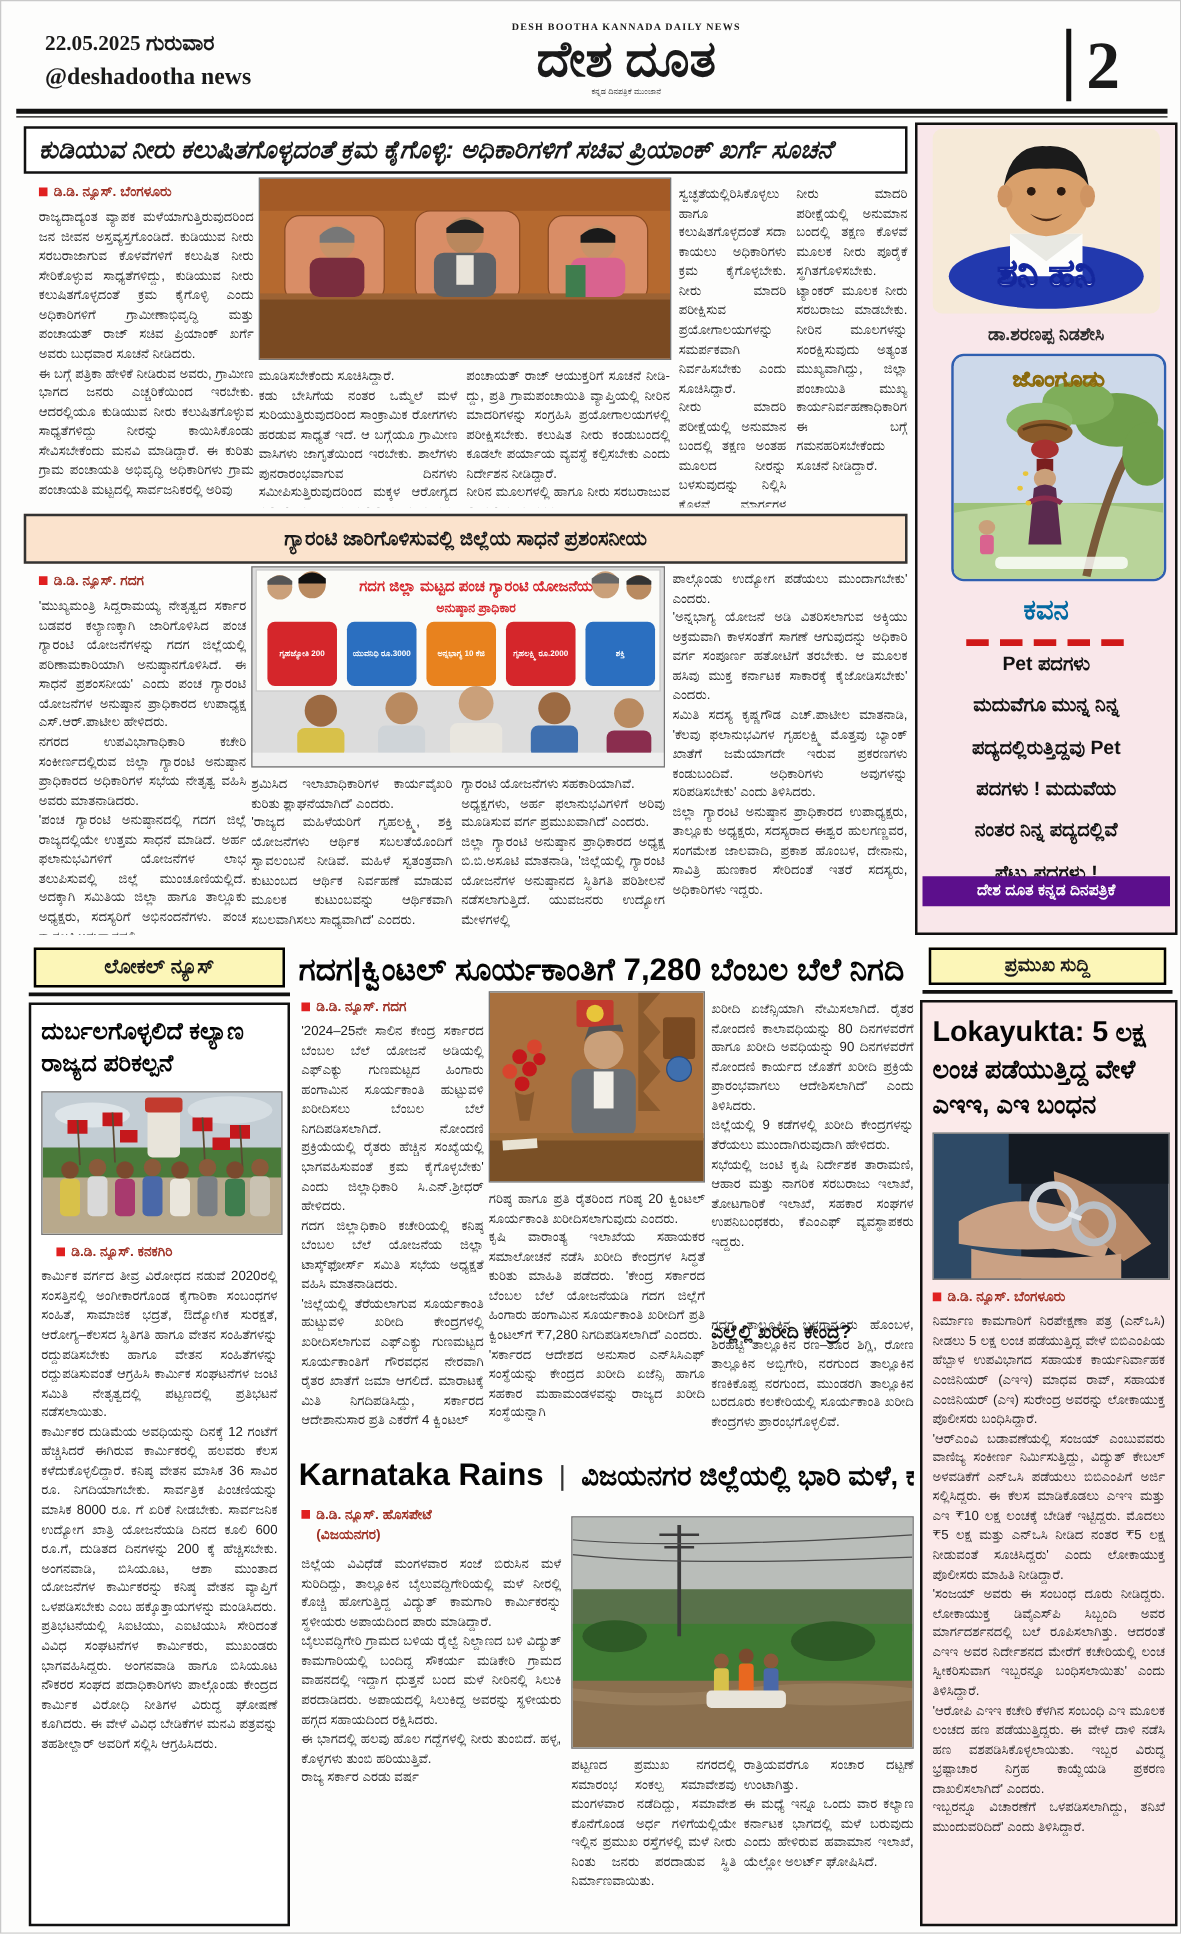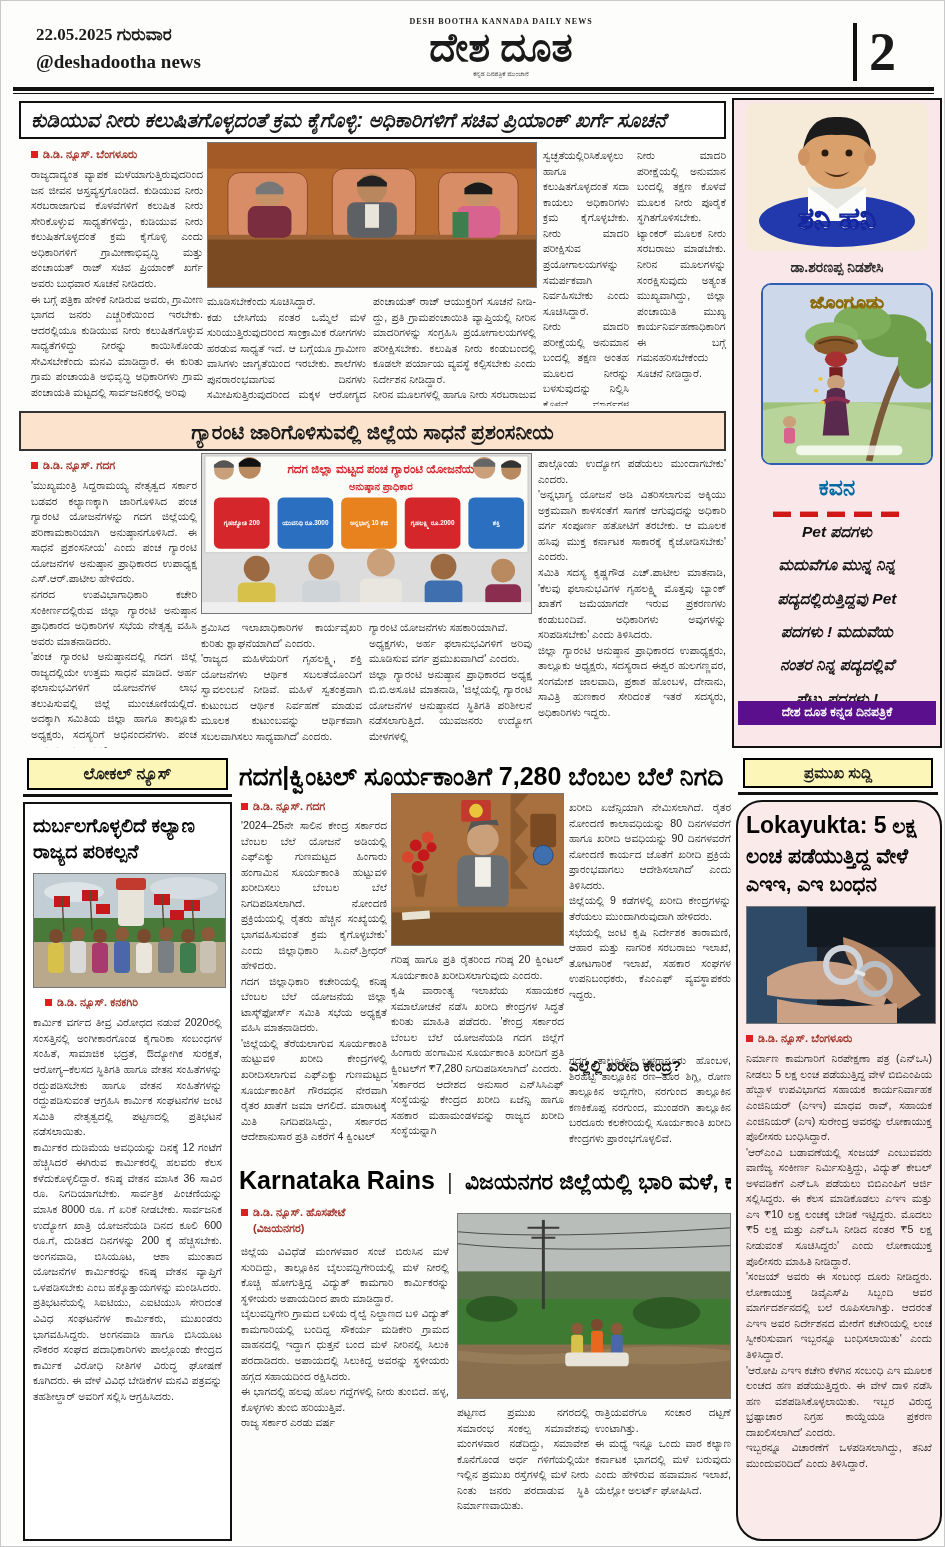--- a/index.html
+++ b/index.html
@@ -8,33 +8,33 @@
         border:1px solid #c9c9c9;box-sizing:border-box;}
   .abs{position:absolute;box-sizing:border-box;}
   .serif{font-family:"Liberation Serif",serif;}
   .body-txt{font-size:10.6px;line-height:1.47;text-align:justify;white-space:pre-line;
             overflow:hidden;color:#222;}
   .byline{font-size:11px;font-weight:bold;color:#a03226;white-space:nowrap;overflow:hidden;}
   .byline .sq{display:inline-block;width:7px;height:7px;background:#e02020;margin-right:5px;}
   .hrule{background:#111;}
   .headline-box{border:2px solid #111;background:#fff;font-weight:800;font-size:20px;
                 line-height:34px;padding:0 10px;white-space:nowrap;overflow:hidden;font-style:italic;}
-  .headline2-box{border:2px solid #333;background:#fbe3cd;font-weight:800;font-size:20px;
+  .headline2-box{border:2px solid #333;background:#fbe3cd;font-weight:800;font-size:16px;
                  line-height:38px;text-align:center;white-space:nowrap;overflow:hidden;}
   .sec-head{background:#fcf6b8;border:2px solid #000;font-weight:800;font-size:16px;
             text-align:center;line-height:28px;white-space:nowrap;overflow:hidden;}
   .photo{border:1px solid #777;overflow:hidden;background:#ccc;}
   .photo svg{display:block;width:100%;height:100%;}
   .sub-head{font-weight:800;font-size:15px;color:#111;}
   .kicker-en{font-family:"Liberation Sans",sans-serif;font-weight:800;}
   .big-headline{font-weight:800;white-space:nowrap;overflow:hidden;color:#050505;}
   .sidebar-box{border:2px solid #111;background:#f9e7ea;}
   .purple-bar{background:#5c0f8c;color:#fff;font-weight:800;font-size:12.5px;
               text-align:center;line-height:22px;white-space:nowrap;overflow:hidden;}
-  .poem{font-weight:800;font-size:15.5px;line-height:2.15;text-align:center;color:#111;font-style:italic;}
+  .poem{font-weight:800;font-size:15.5px;line-height:2.15;text-align:center;color:#111;}
   .kavana{color:#0369a1;font-weight:800;font-size:22px;text-align:center;}
   .dashes{color:#d01818;font-weight:800;font-size:18px;text-align:center;letter-spacing:2px;}
   .author{font-weight:800;font-size:14px;text-align:center;color:#2a2a2a;}
   .local-box{border:2px solid #111;background:#fff;}
   .local-headline{font-weight:800;font-size:19px;line-height:1.35;color:#050505;}
   .lok-headline{font-weight:800;font-size:20.5px;line-height:1.38;color:#050505;}
 </style>
 </head>
 <body>
 
@@ -361,21 +361,21 @@
     </svg>
   </div>
 
   <div class="abs body-txt" style="left:456px;top:1404px;width:132px;height:136px;">ಪಟ್ಟಣದ ಪ್ರಮುಖ ನಗರದಲ್ಲಿ ಸಮಾರಂಭ ಸಂಕಲ್ಪ ಸಮಾವೇಶವು ಮಂಗಳವಾರ ನಡೆದಿದ್ದು, ಸಮಾವೇಶ ಕೊನೆಗೊಂಡ ಅರ್ಧ ಗಳಿಗೆಯಲ್ಲಿಯೇ ಇಲ್ಲಿನ ಪ್ರಮುಖ ರಸ್ತೆಗಳಲ್ಲಿ ಮಳೆ ನೀರು ನಿಂತು ಜನರು ಪರದಾಡುವ ಸ್ಥಿತಿ ನಿರ್ಮಾಣವಾಯಿತು.</div>
   <div class="abs body-txt" style="left:594px;top:1404px;width:136px;height:136px;">ರಾತ್ರಿಯವರೆಗೂ ಸಂಚಾರ ದಟ್ಟಣೆ ಉಂಟಾಗಿತ್ತು.
 ಈ ಮಧ್ಯೆ ಇನ್ನೂ ಒಂದು ವಾರ ಕಲ್ಯಾಣ ಕರ್ನಾಟಕ ಭಾಗದಲ್ಲಿ ಮಳೆ ಬರುವುದು ಎಂದು ಹೇಳಿರುವ ಹವಾಮಾನ ಇಲಾಖೆ, ಯೆಲ್ಲೋ ಅಲರ್ಟ್ ಘೋಷಿಸಿದೆ.</div>
 
   <div class="abs sec-head" style="left:742px;top:757px;width:190px;height:30px;font-size:15px;line-height:26px;">ಪ್ರಮುಖ ಸುದ್ದಿ</div>
   <div class="abs hrule" style="left:737px;top:791px;width:200px;height:3px;"></div>
 
-  <div class="abs local-box" style="left:735px;top:799px;width:206px;height:741px;padding:8px 8px;background:#fbeaea;border-radius:26px;">
+  <div class="abs local-box" style="left:735px;top:799px;width:206px;height:741px;padding:8px 8px;background:#fbeaea;">
     <div class="lok-headline">
       <span class="kicker-en" style="font-size:23px;">Lokayukta: 5</span><span> ಲಕ್ಷ ಲಂಚ ಪಡೆಯುತ್ತಿದ್ದ ವೇಳೆ ಎಇಇ, ಎಇ ಬಂಧನ</span>
     </div>
     <div class="photo" style="width:188px;height:116px;margin:8px 0 8px 0;">
       <svg viewBox="0 0 188 116" preserveAspectRatio="none">
         <rect width="188" height="116" fill="#1c2430"></rect>
         <rect x="0" y="0" width="70" height="116" fill="#2e4a66"></rect>
         <rect x="60" y="0" width="128" height="40" fill="#141a22"></rect>
         <path d="M20 70 q40 -26 90 -10 l36 14 -10 26 -40 -8 q-44 2 -76 -4z" fill="#caa184"></path>
         <path d="M96 30 q34 10 58 34 l20 24 -22 14 -34 -30 q-22 -18 -22 -42z" fill="#b98a68"></path>

